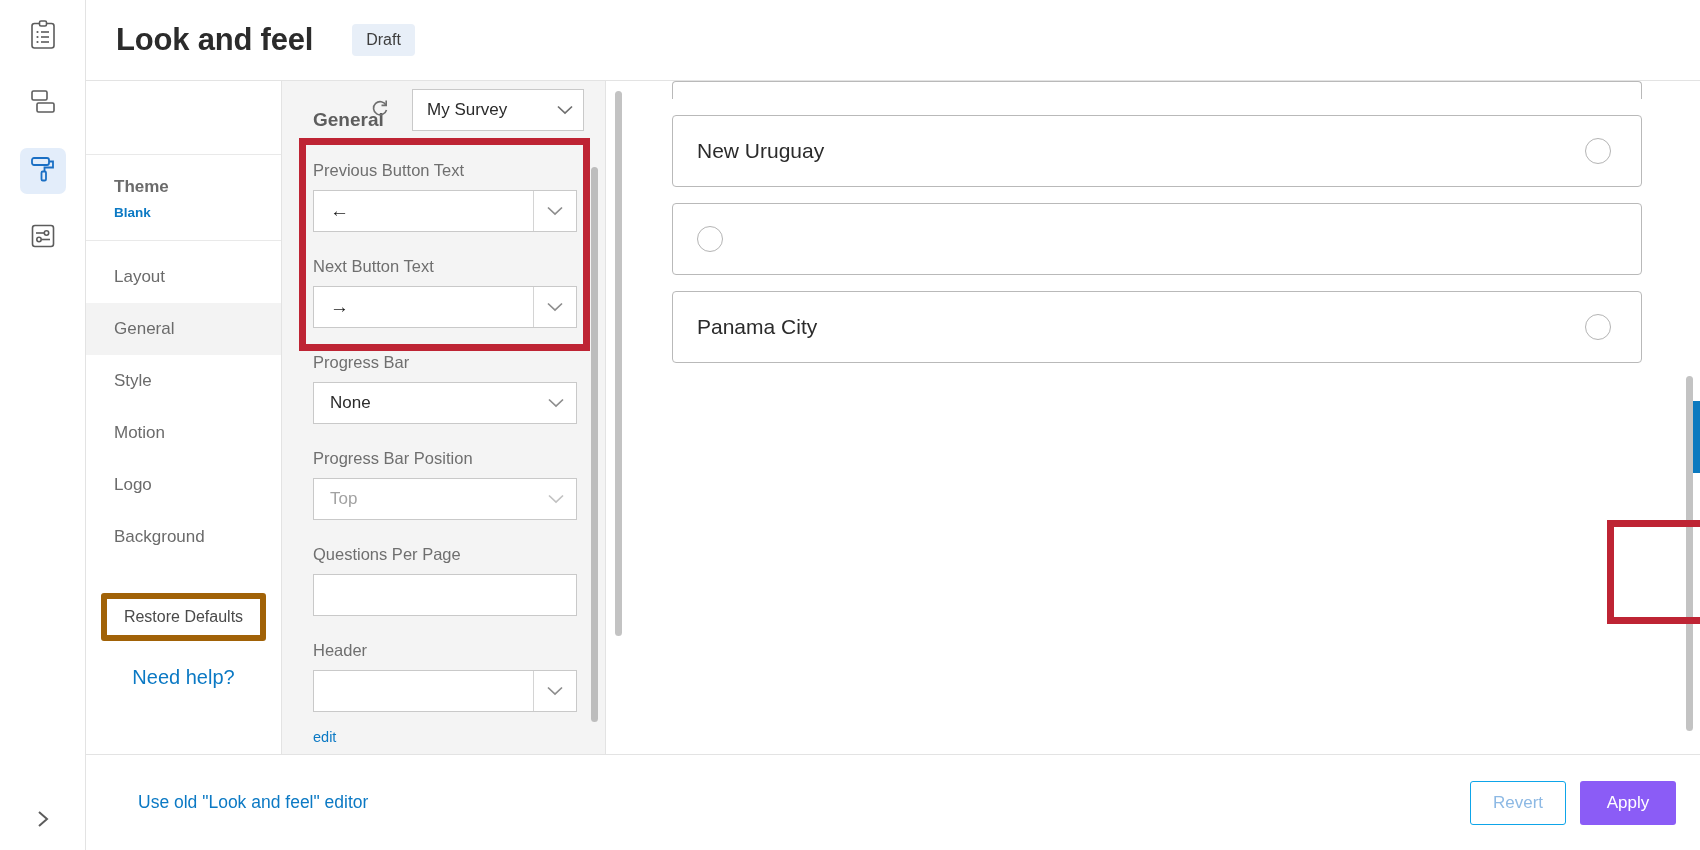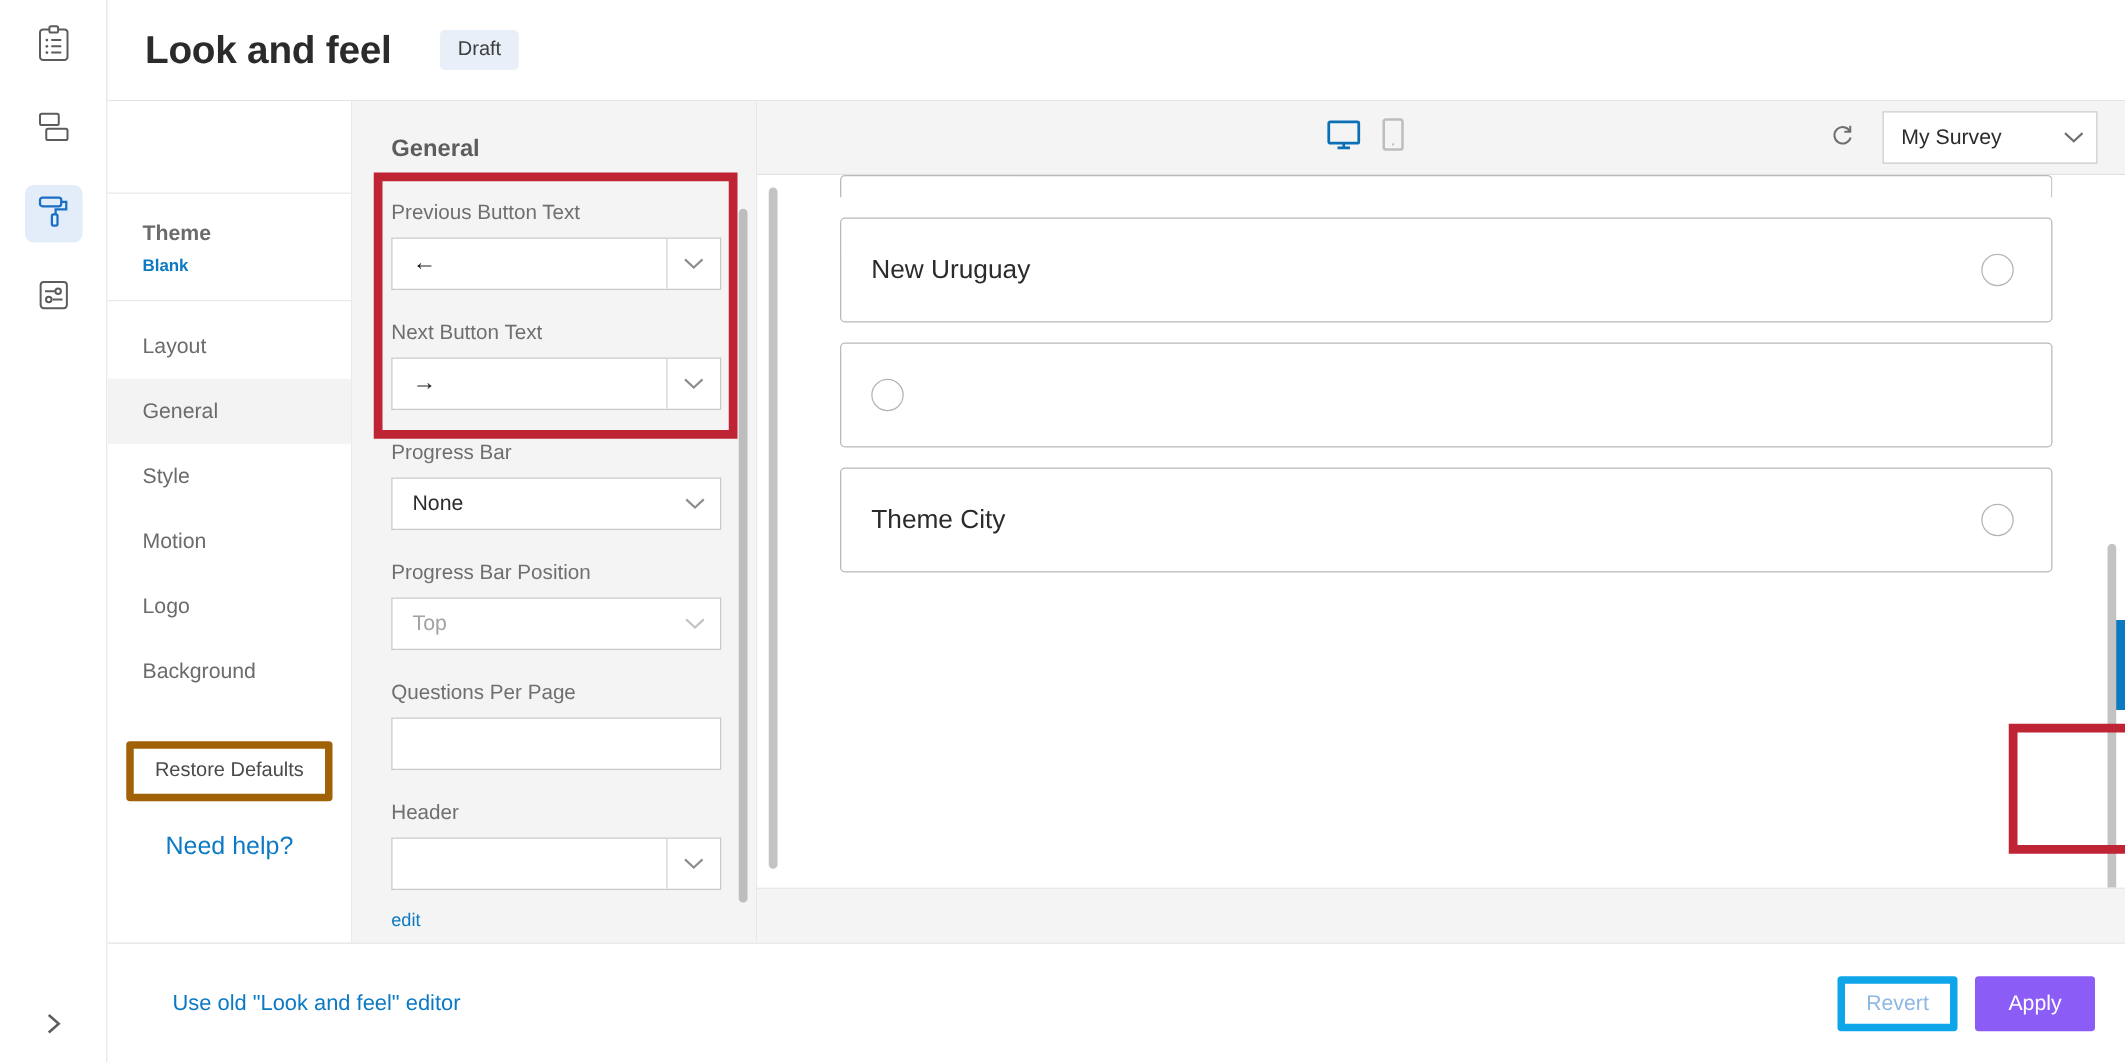--- a/index.html
+++ b/index.html
@@ -130,21 +130,21 @@
     position: absolute; border: 7px solid #be2434; pointer-events: none; z-index: 30;
   }
 
   
   .settings-scroll {
     position: absolute; right: 7px; top: 86px;
     width: 7px; height: 555px; background: #bdbdbd; border-radius: 4px;
   }
 
   
-  .previewcol { flex: 1; display: flex; flex-direction: column; min-width: 0; background: #fff; position: relative; }
+  .previewcol { flex: 1; display: flex; flex-direction: row; min-width: 0; background: #fff; position: relative; }
   .preview-toolbar {
     height: 59px; flex-shrink: 0; background: #f4f4f4;
     border-bottom: 1px solid #e1e1e1;
     display: flex; align-items: center; position: relative;
   }
   .device-group { position: absolute; left: 455px; display: flex; align-items: center; gap: 16px; }
   .device-btn { cursor: pointer; display: flex; align-items: center; }
   .toolbar-right { position: absolute; right: 22px; display: flex; align-items: center; gap: 22px; }
   .refresh-btn { cursor: pointer; display: flex; align-items: center; }
   .survey-select {
@@ -154,21 +154,21 @@
   .survey-select .val { flex: 1; padding-left: 14px; font-size: 17px; color: #2b2b2b; }
   .survey-select .caret { width: 36px; display: flex; align-items: center; justify-content: center; }
 
   .preview-body { flex: 1; position: relative; overflow: hidden; background: #fff; }
   .preview-scrollarea { position: absolute; inset: 0 0 0 0; padding: 0 58px 0 66px; }
   .opt-cut {
     height: 18px; margin-top: 0;
     border: 1px solid #b9b9b9; border-bottom: none; border-radius: 4px 4px 0 0;
   }
   .option-row {
-    height: 84px; border: 1px solid #b9b9b9; border-radius: 4px;
+    height: 72px; border: 1px solid #b9b9b9; border-radius: 4px;
     margin-top: 16px;
     display: flex; align-items: center;
     padding: 0 30px 0 24px;
   }
   .option-label { flex: 1; font-size: 21px; color: #2b2b2b; }
   .radio-circle { width: 26px; height: 26px; border: 1px solid #b4b4b4; border-radius: 50%; }
 
   .next-zone { position: relative; height: 200px; }
   .next-button {
     position: absolute; left: 1016px; top: 38px;
@@ -193,21 +193,21 @@
 
   
   .bottombar {
     height: 96px; flex-shrink: 0; background: #ffffff;
     border-top: 1px solid #e3e3e3;
     display: flex; align-items: center; position: relative;
   }
   .oldlink { margin-left: 52px; color: #0b79c4; font-size: 17.5px; cursor: pointer; }
   .bottom-actions { position: absolute; right: 24px; display: flex; align-items: center; gap: 14px; }
   .btn-revert {
-    width: 96px; height: 44px; border: 6px solid #0ea5e9; background: #fff;
+    width: 96px; height: 44px; border: 1px solid #0ea5e9; background: #fff;
     color: #8db9e4; font-size: 17px; border-radius: 3px; cursor: pointer;
     font-family: "Liberation Sans", sans-serif;
   }
   .btn-apply {
     width: 96px; height: 44px; border: none; background: #8b5cf6;
     color: #ffffff; font-size: 17px; border-radius: 3px; cursor: pointer;
     font-family: "Liberation Sans", sans-serif;
   }
 
   
@@ -441,21 +441,21 @@
             <div class="option-row">
               <div class="option-label">New Uruguay</div>
               <div class="radio-circle"></div>
             </div>
 
             <div class="option-row">
               <div class="radio-circle"></div>
             </div>
 
             <div class="option-row">
-              <div class="option-label">Theme City</div>
+              <div class="option-label">Panama City</div>
               <div class="radio-circle"></div>
             </div>
 
             <div class="next-zone">
               <div class="next-button">
                 
               </div>
             </div>
           </div>
 

